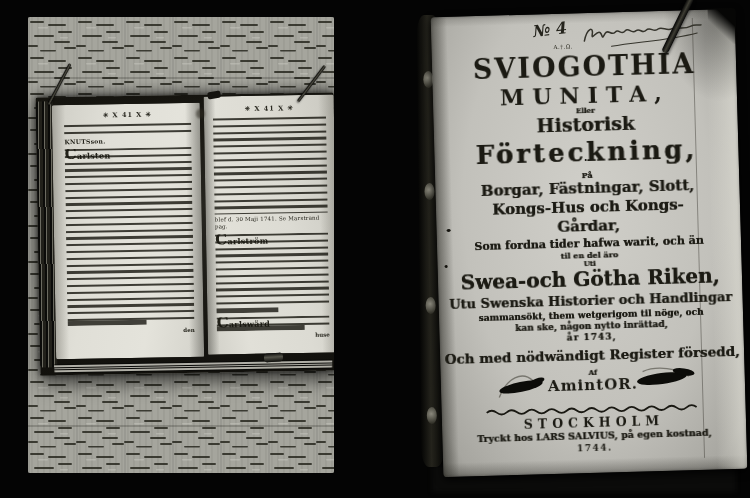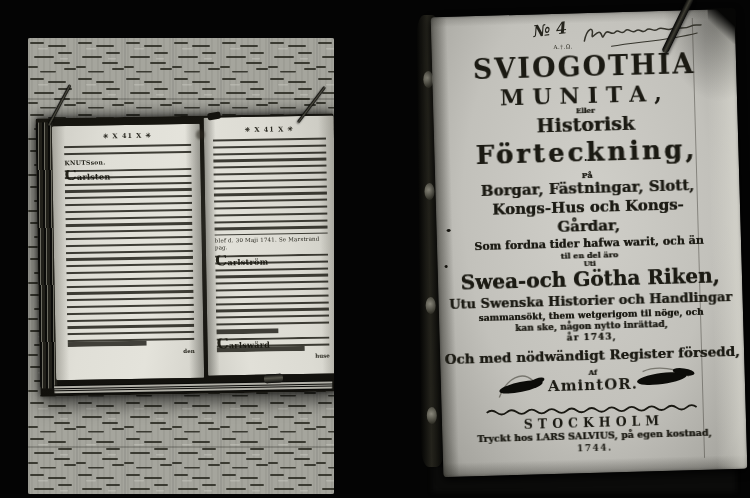--- a/index.html
+++ b/index.html
@@ -6,21 +6,20 @@
   body{
     width:750px;height:498px;overflow:hidden;position:relative;
     background:#040404;
     font-family:"DejaVu Serif", serif;
   }
   
   .photo-left{
     position:absolute;left:28px;top:17px;width:306px;height:456px;
     background:#a5a59d;overflow:hidden;border-radius:2px;
     box-shadow:inset 0 0 30px rgba(0,0,0,.38), inset 0 0 5px rgba(0,0,0,.45);
-    margin-top:21px;
   }
   .mat-svg{position:absolute;left:0;top:0;}
   .mat-seam{position:absolute;left:0;width:100%;height:2px;background:rgba(20,20,16,.20);}
   .book{
     position:absolute;left:10px;top:78px;width:298px;height:278px;
     background:linear-gradient(180deg,#15140f,#26251f 40%,#11100c);
     transform:rotate(-1deg);border-radius:2px;
     box-shadow:0 9px 18px rgba(0,0,0,.6), 0 -5px 12px rgba(0,0,0,.4), 0 0 5px rgba(0,0,0,.5);
   }
   .edge-left{

